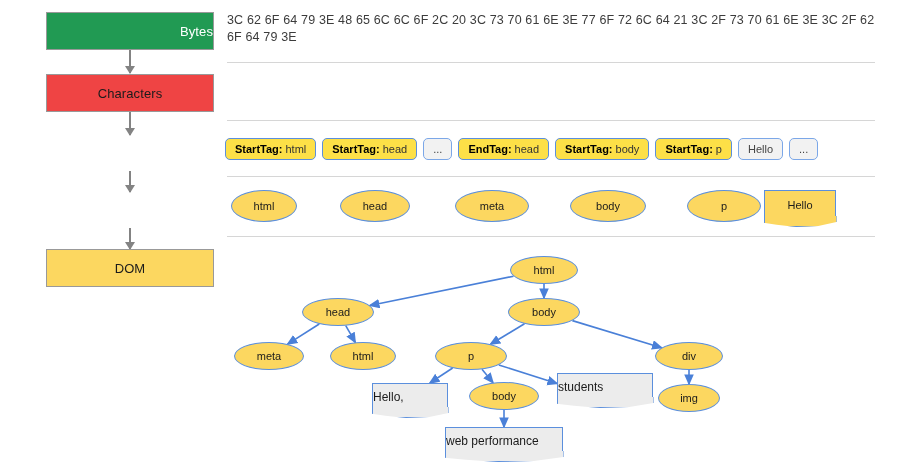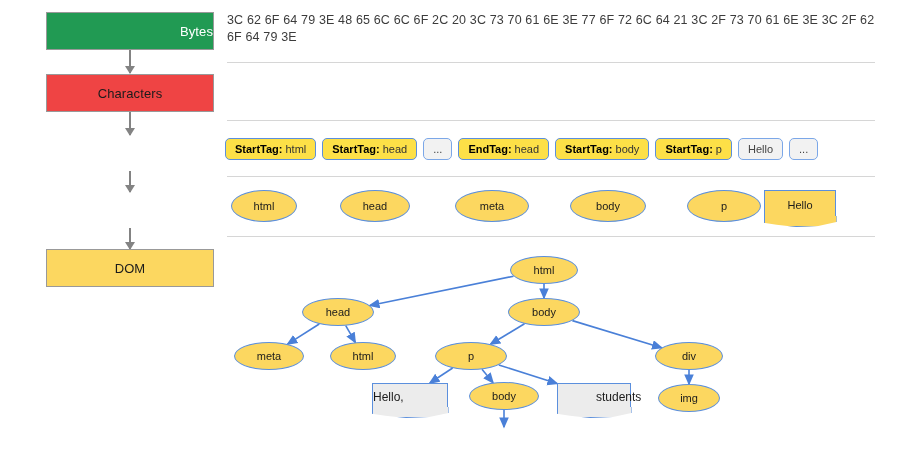--- a/index.html
+++ b/index.html
@@ -341,20 +341,23 @@
       </div>
       <div class="t-ell" style="left: 440px; top: 104px; width: 68px; height: 28px;">
         <span>div</span>
       </div>
       <div class="t-doc" style="left: 157px; top: 145px; width: 76px; height: 26px;">
         <span>Hello,</span>
       </div>
       <div class="t-ell" style="left: 254px; top: 144px; width: 70px; height: 28px;">
         <span>body</span>
       </div>
-      <div class="t-doc" style="left: 342px; top: 145px; width: 74px; height: 26px; padding-left: 38px;">
+      <div class="t-doc" style="left: 342px; top: 135px; width: 96px; height: 26px;">
         <span>students</span>
       </div>
       <div class="t-ell" style="left: 443px; top: 146px; width: 62px; height: 28px;">
         <span>img</span>
       </div>
+      <div class="t-doc" style="left: 230px; top: 189px; width: 118px; height: 26px;">
+        <span>web performance</span>
+      </div>
     </div>
 </div>
 
 </body></html>

